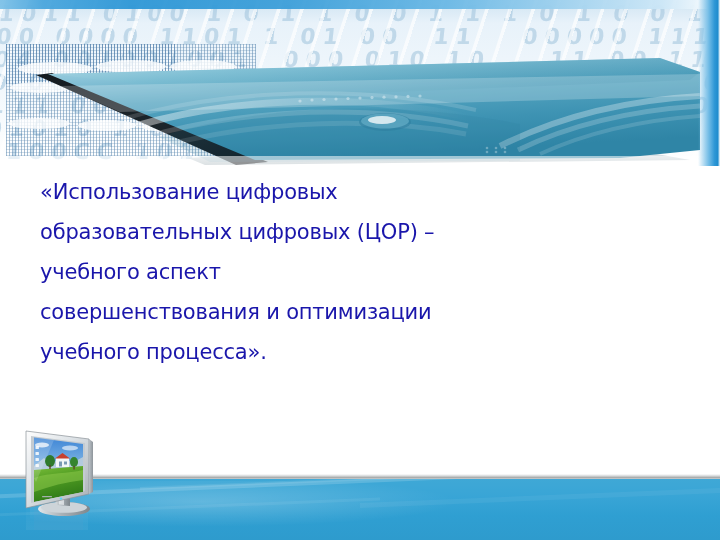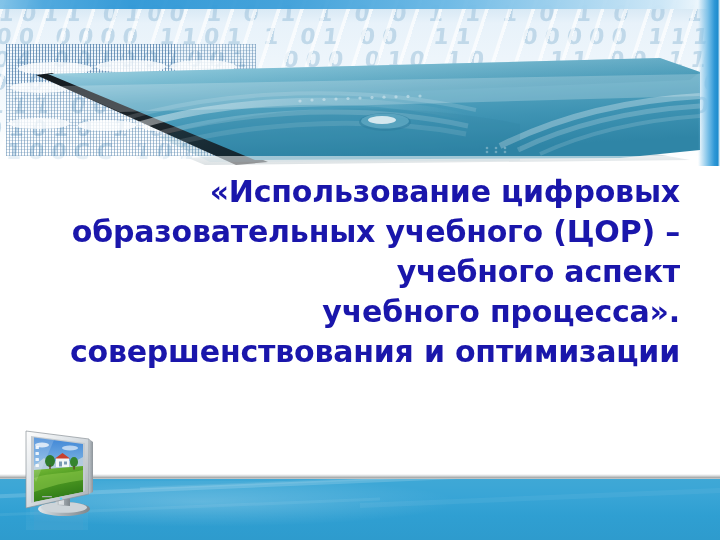--- a/index.html
+++ b/index.html
@@ -103,25 +103,25 @@
 
   
   #laptop { position: absolute; left: 0; top: 0; width: 720px; height: 166px; }
 
   
   #title {
     position: absolute;
     left: 40px;
     top: 172px;
     width: 640px;
-    text-align: right;
+    text-align: left;
     color: #1a16ab;
     font-family: "DejaVu Sans", sans-serif;
-    font-weight: 700;
-    font-size: 30px;
+    font-weight: 400;
+    font-size: 21px;
     line-height: 40px;
     letter-spacing: -0.2px;
   }
   #title .tline { display: block; white-space: nowrap; }
 
   
   #shelf-line {
     position: absolute;
     left: 0; top: 474px;
     width: 720px; height: 5px;
@@ -269,24 +269,24 @@
 
       <rect x="0" y="156" width="720" height="12" fill="#ffffff" opacity=".55"></rect>
     </svg>
 
     <div id="banner-top-edge"></div>
     <div id="banner-right-edge"></div>
   </div>
 
   <div id="title">
     <span class="tline">«Использование цифровых</span>
-    <span class="tline">образовательных учебного (ЦОР) –</span>
+    <span class="tline">образовательных цифровых (ЦОР) –</span>
     <span class="tline">учебного аспект</span>
+    <span class="tline">совершенствования и оптимизации</span>
     <span class="tline">учебного процесса».</span>
-    <span class="tline">совершенствования и оптимизации</span>
   </div>
 
   <div id="shelf-line"></div>
   <div id="water">
     <div id="water-glow"></div>
     <div class="water-streak" style="left:-20px; top:16px; width:520px; height:4px;"></div>
     <div class="water-streak" style="left:140px; top:8px; width:560px; height:3px; opacity:.55;"></div>
     <div class="water-streak" style="left:-40px; top:36px; width:420px; height:3px; opacity:.4;"></div>
     <div class="water-streak" style="left:360px; top:24px; width:380px; height:5px; opacity:.35;"></div>
   </div>

